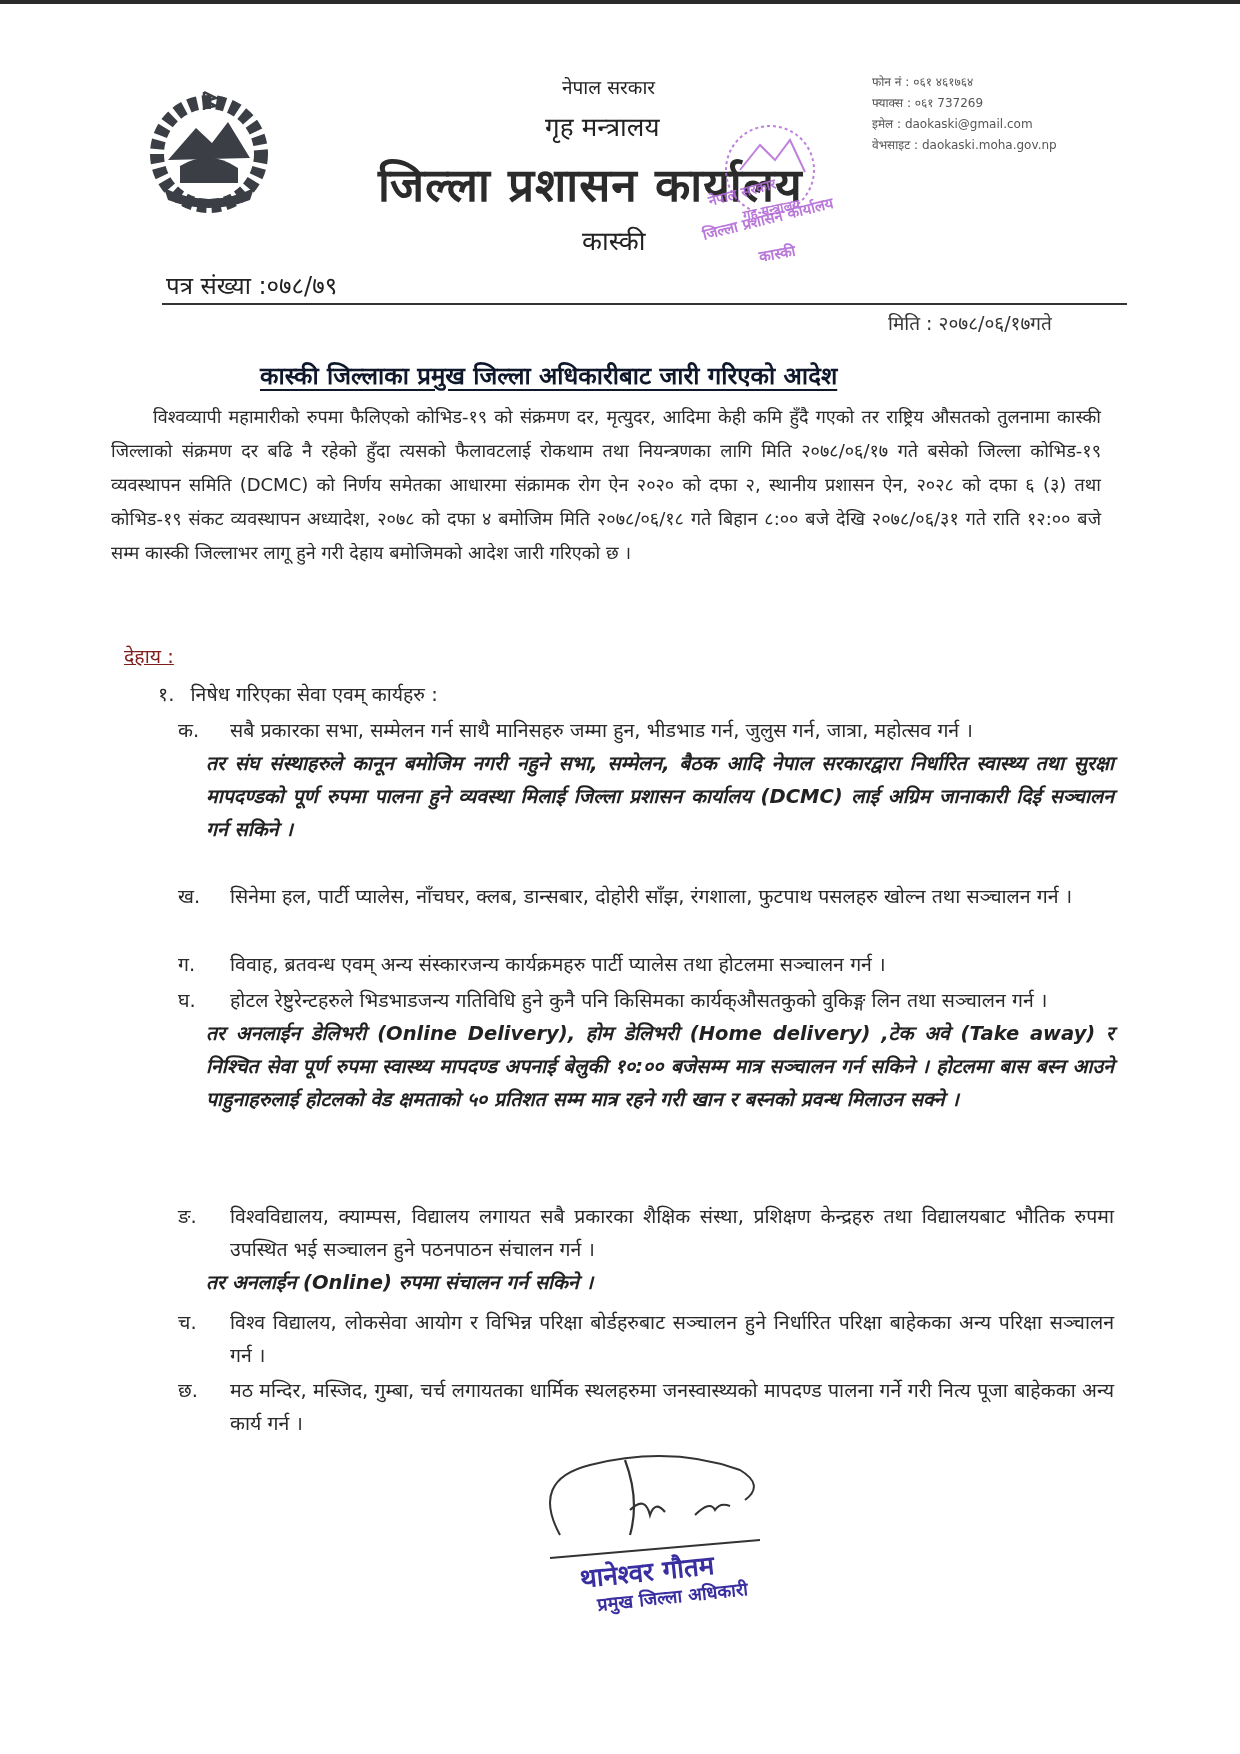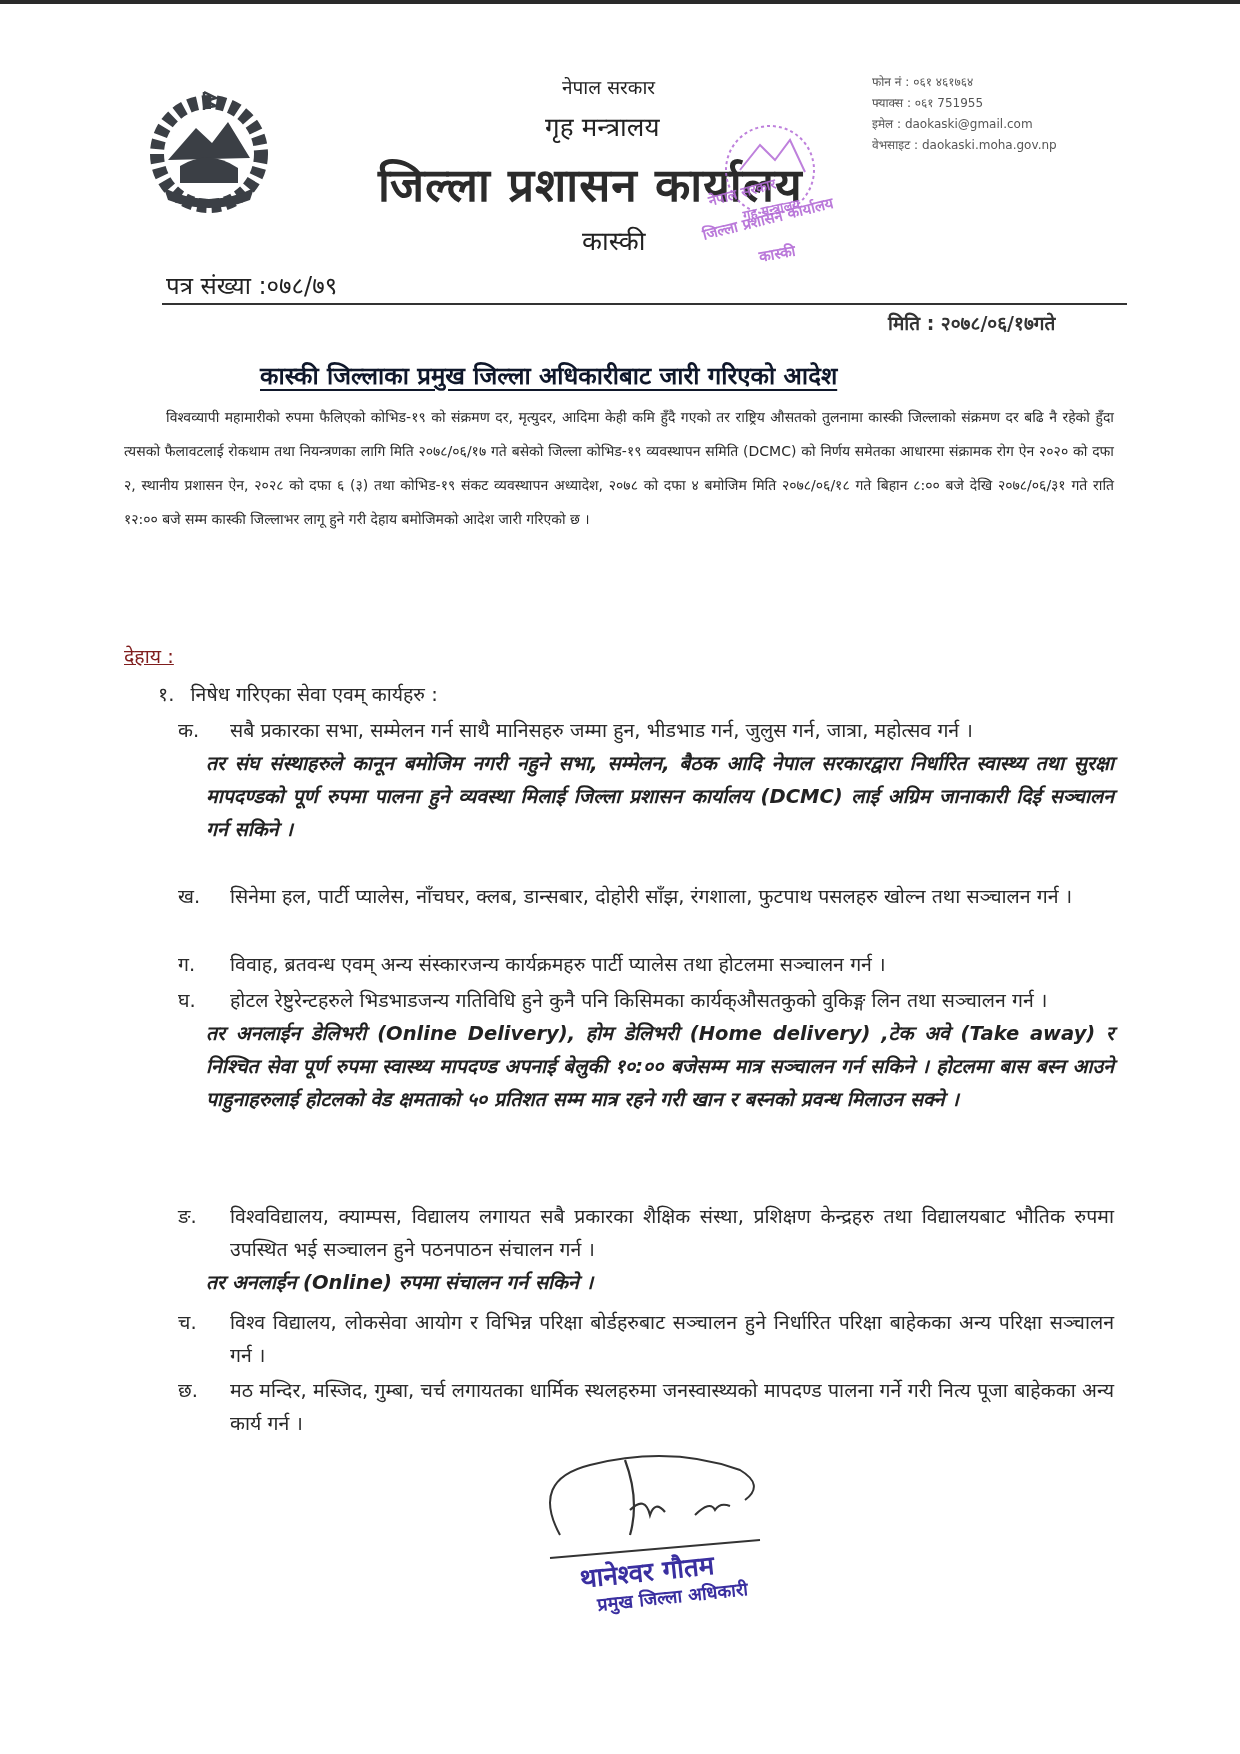--- a/index.html
+++ b/index.html
@@ -11,24 +11,24 @@
   .topbar { position: absolute; left: 0; top: 0; width: 1240px; height: 4px; background: #2a2a2a; }
   .abs { position: absolute; }
   .emblem { left: 146px; top: 88px; width: 126px; height: 126px; }
   .gov { left: 562px; top: 74px; font-size: 19px; color: #222; }
   .ministry { left: 545px; top: 108px; font-size: 26px; color: #222; }
   .office { left: 378px; top: 152px; font-size: 46px; font-weight: bold; color: #2b2b2b; letter-spacing: 1px; }
   .district { left: 582px; top: 222px; font-size: 26px; color: #222; }
   .contact { left: 872px; top: 72px; font-size: 12px; color: #555; line-height: 21px; }
   .refno { left: 166px; top: 268px; font-size: 24px; font-weight: normal; color: #222; }
   .rule { left: 162px; top: 303px; width: 965px; height: 2px; background: #333; }
-  .date { left: 888px; top: 310px; font-size: 19px; color: #333; font-weight: bold; }
+  .date { left: 888px; top: 310px; font-size: 19px; color: #333; }
   .stamp { left: 700px; top: 110px; width: 180px; height: 180px; }
   .title { left: 260px; top: 358px; font-size: 24px; font-weight: bold; color: #0f172a; text-decoration: underline; text-underline-offset: 5px; }
-  .para { left: 124px; top: 400px; width: 990px; font-size: 14px; line-height: 34px; color: #2a2a2a; text-align: justify; }
+  .para { left: 111px; top: 400px; width: 990px; font-size: 18px; line-height: 34px; color: #2a2a2a; text-align: justify; }
   .para .indent { display: inline-block; width: 42px; }
   .dehay { left: 124px; top: 642px; font-size: 19.5px; text-decoration: underline; color: #7f1d1d; }
   .sec1 { left: 158px; top: 680px; font-size: 19.5px; color: #2a2a2a; }
   .sec1 .lbl { margin-left: 10px; }
   .item { position: absolute; left: 178px; width: 936px; font-size: 19.5px; line-height: 33px; color: #2a2a2a; }
   .item .mk { position: absolute; left: 0; top: 0; width: 36px; }
   .item .tx { margin-left: 52px; text-align: justify; }
   .item .it { margin-left: 28px; font-style: italic; text-align: justify; color: #222; font-weight: 600; }
   .sig-loop { left: 530px; top: 1440px; width: 240px; height: 120px; }
   .sig-name { left: 578px; top: 1560px; font-size: 26px; font-weight: bold; color: #3a2fa0; transform: rotate(-6deg); transform-origin: left top; }
@@ -47,21 +47,21 @@
   <path d="M18 100 Q63 122 108 100 L104 112 Q63 128 22 112 Z" fill="#3b3f45"></path>
 </svg>
 
 <div class="abs gov">नेपाल सरकार</div>
 <div class="abs ministry">गृह मन्त्रालय</div>
 <div class="abs office">जिल्ला प्रशासन कार्यालय</div>
 <div class="abs district">कास्की</div>
 
 <div class="abs contact">
   <div>फोन नं : ०६१ ४६१७६४</div>
-  <div>फ्याक्स : ०६१ 751955</div>
+  <div>फ्याक्स : ०६१ 737269</div>
   <div>इमेल : daokaski@gmail.com</div>
   <div>वेभसाइट : daokaski.moha.gov.np</div>
 </div>
 
 <svg class="abs stamp" viewBox="0 0 180 180">
   <g fill="none" stroke="#b36bd6" stroke-width="2" opacity="0.85">
     <circle cx="70" cy="60" r="44" stroke-dasharray="3 3"></circle>
     <path d="M40 60 L60 35 L75 50 L90 30 L105 62"></path>
   </g>
   <g fill="#b36bd6" font-family="DejaVu Sans, sans-serif" font-weight="bold" opacity="0.9">

